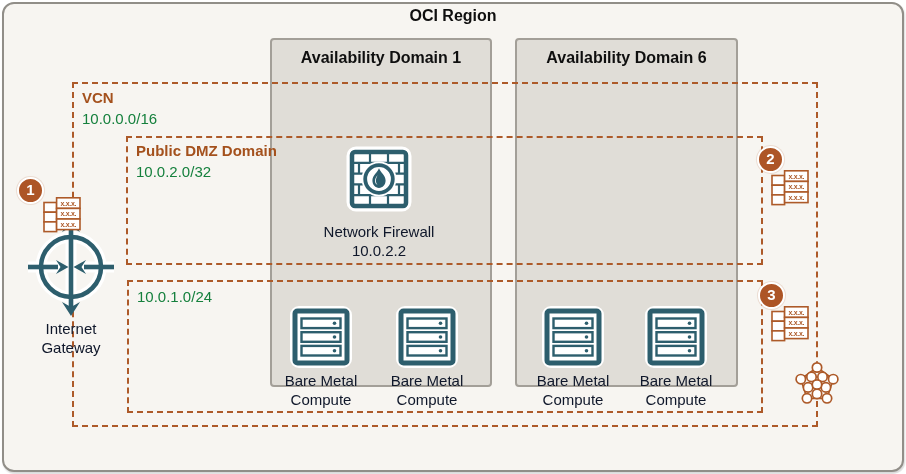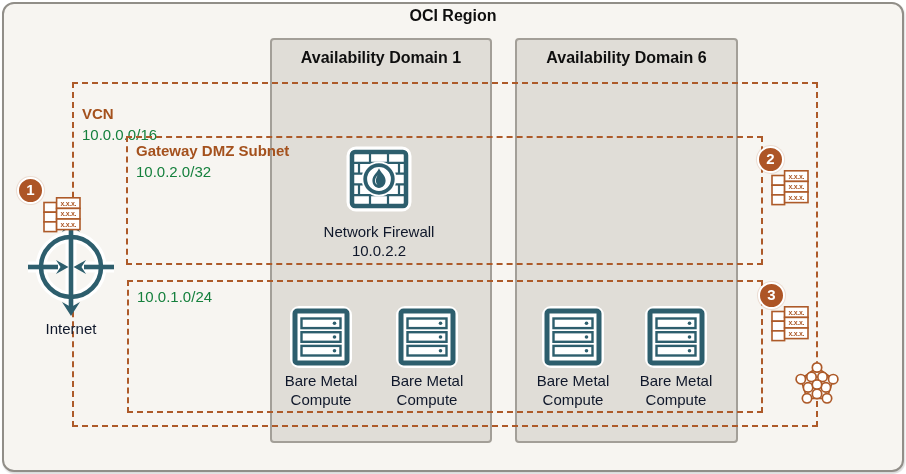--- a/index.html
+++ b/index.html
@@ -15,21 +15,21 @@
     left:2px;top:2px;width:902px;height:470px;box-sizing:border-box;
     border:2px solid #918e88;border-radius:12px;background:#f7f5f1;
     box-shadow:1px 2px 2px rgba(0,0,0,.15);
   }
   .region-title{
     left:0;top:7px;width:906px;text-align:center;
     font-size:16px;font-weight:bold;color:#0f0f0f;
   }
   
   .ad-box{
-    top:38px;width:222px;height:405px;box-sizing:border-box;
+    top:38px;width:222px;height:349px;box-sizing:border-box;
     background:#e0ddd7;border:2px solid #a39f98;border-radius:4px;
   }
   .ad-header{
     margin-top:9px;text-align:center;
     font-size:16px;font-weight:bold;color:#0f0f0f;
   }
   
   .dashed-box{
     box-sizing:border-box;border:2px dashed #ad5a29;background:transparent;
   }
@@ -58,28 +58,28 @@
   <div class="abs region-title">OCI Region</div>
 
   <div class="abs ad-box" style="left:270px;">
     <div class="ad-header">Availability Domain 1</div>
   </div>
   <div class="abs ad-box" style="left:515px;width:223px;">
     <div class="ad-header">Availability Domain 6</div>
   </div>
 
   <div class="abs dashed-box" style="left:72px;top:82px;width:746px;height:345px;"></div>
-  <div class="abs net-label" style="left:82px;top:87px;margin-top:16px;">
+  <div class="abs net-label" style="left:82px;top:87px;">
     <div class="l1">VCN</div>
     <div class="l2">10.0.0.0/16</div>
   </div>
 
   <div class="abs dashed-box" style="left:126px;top:136px;width:637px;height:129px;"></div>
   <div class="abs net-label" style="left:136px;top:140px;">
-    <div class="l1">Gateway DMZ Subnet</div>
+    <div class="l1">Public DMZ Domain</div>
     <div class="l2">10.0.2.0/32</div>
   </div>
 
   <div class="abs dashed-box" style="left:127px;top:280px;width:636px;height:133px;"></div>
   <div class="abs net-label" style="left:137px;top:286px;">
     <div class="l2">10.0.1.0/24</div>
   </div>
 
   <div class="abs" style="left:342px;top:142px;">
     <svg width="74" height="74" viewBox="0 0 74 74">
@@ -129,20 +129,21 @@
       <g fill="#2d5e6d">
         <polygon points="55,8 46,22 55,17 64,22"></polygon>
         <polygon points="55,106 46,92 55,97 64,92"></polygon>
         <polygon points="52.5,57 40,50 44.5,57 40,64"></polygon>
         <polygon points="57.5,57 70,50 65.5,57 70,64"></polygon>
       </g>
     </svg>
   </div>
   <div class="abs icon-label" style="left:21px;top:319px;width:100px;">
     <div>Internet</div>
+    <div>Gateway</div>
   </div>
 
   <div class="abs" style="left:288px;top:304px;">
     <svg width="66" height="66" viewBox="0 0 66 66">
       <rect x="7" y="7" width="52" height="52" rx="4" fill="#ffffff" stroke="#ffffff" stroke-width="10"></rect>
       <rect x="7" y="7" width="52" height="52" rx="2.5" fill="#ffffff" stroke="#2d5e6d" stroke-width="5"></rect>
       <g fill="#ffffff" stroke="#2d5e6d" stroke-width="2.4">
         <rect x="13.5" y="14.5" width="39" height="9.6"></rect>
         <rect x="13.5" y="28.2" width="39" height="9.6"></rect>
         <rect x="13.5" y="41.9" width="39" height="9.6"></rect>

